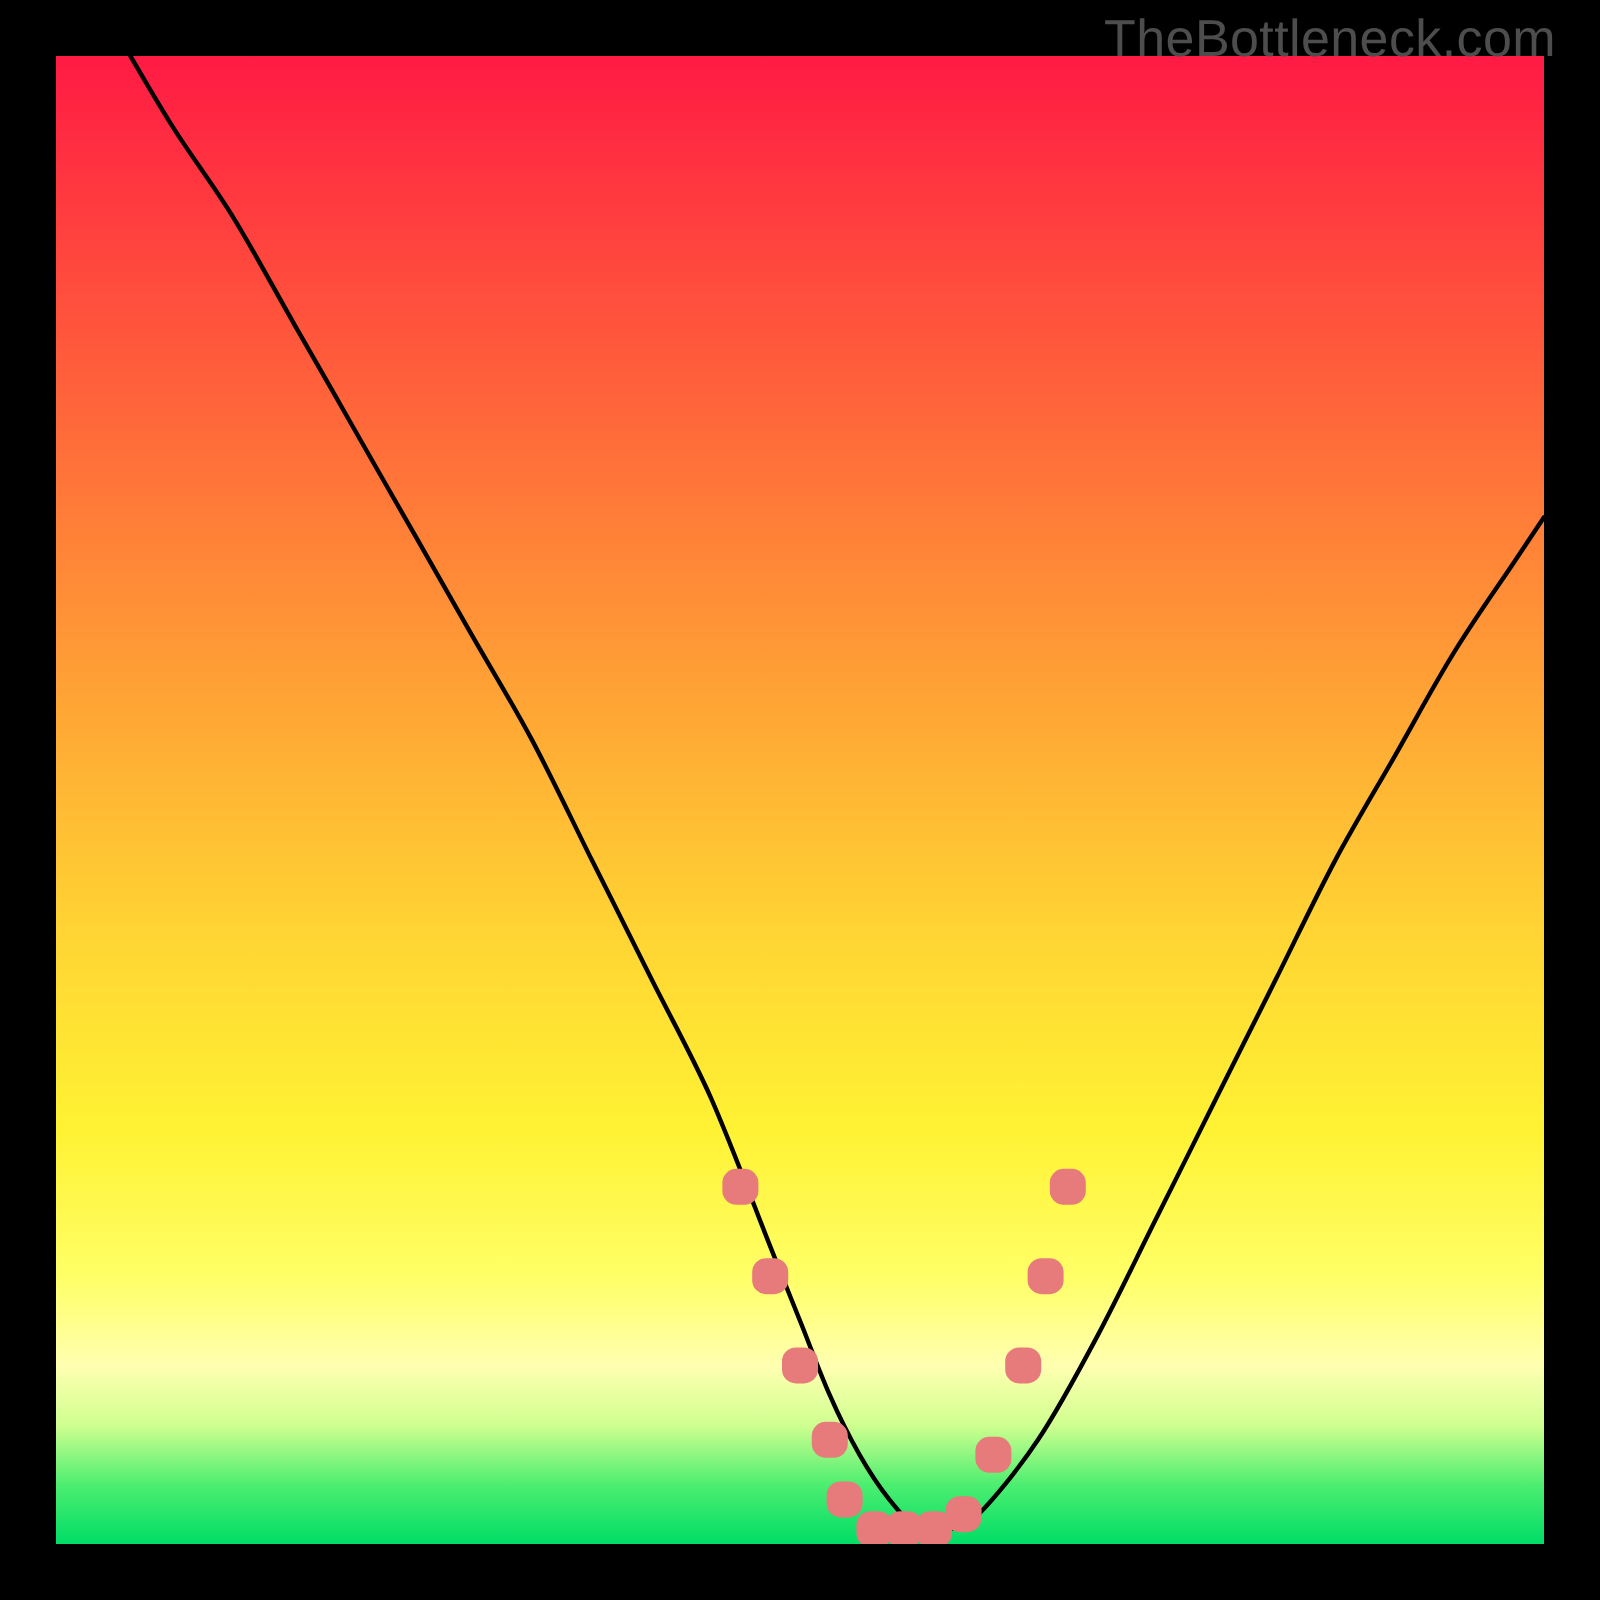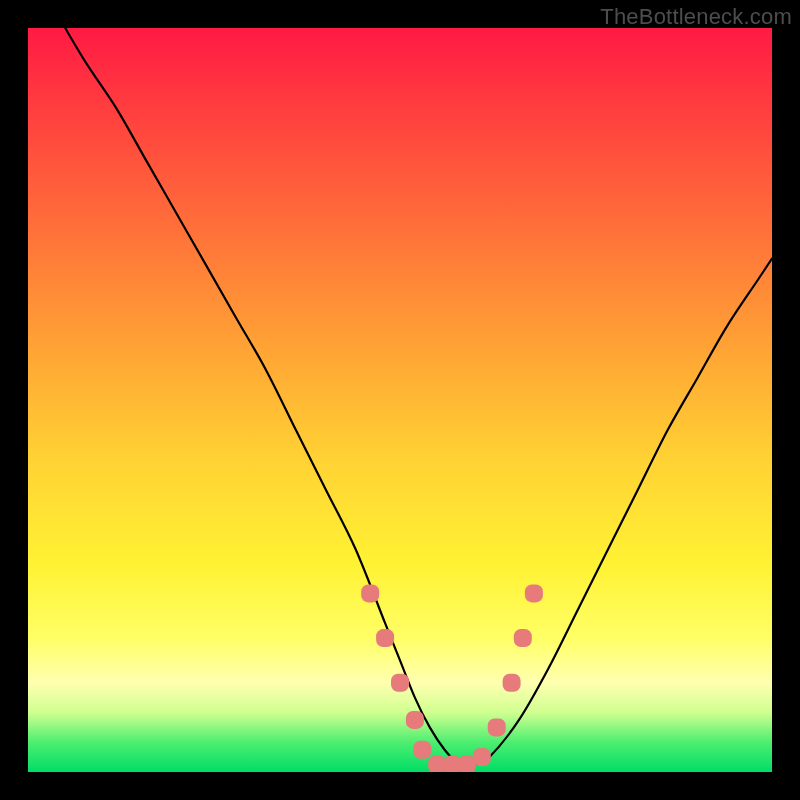--- a/index.html
+++ b/index.html
@@ -44,23 +44,23 @@
       #ffff66 82%,
       #ffffb0 88%,
       #d0ff90 92%,
       #4dee70 96%,
       #00dd66 100%
     );
   }
   .watermark {
     position: absolute;
     top: 4px;
-    right: 8px;
+    right: 22px;
     color: #4d4d4d;
-    font-size: 22px;
+    font-size: 26px;
     font-weight: 500;
     letter-spacing: 0.2px;
     user-select: none;
   }
   svg.curve {
     position: absolute;
     left: 0;
     top: 0;
     width: 744px;
     height: 744px;

